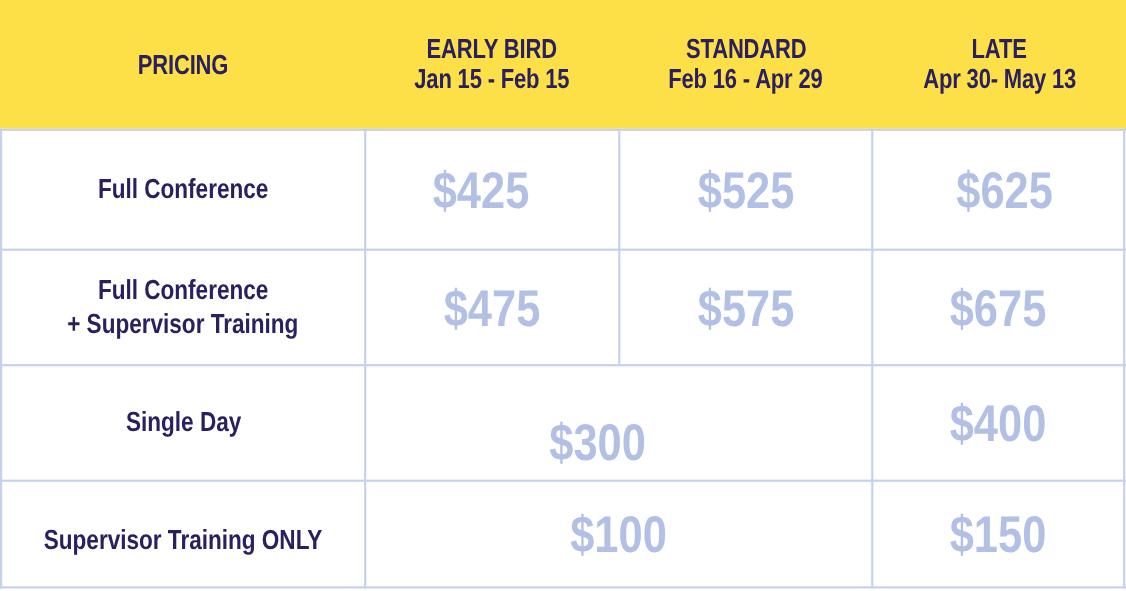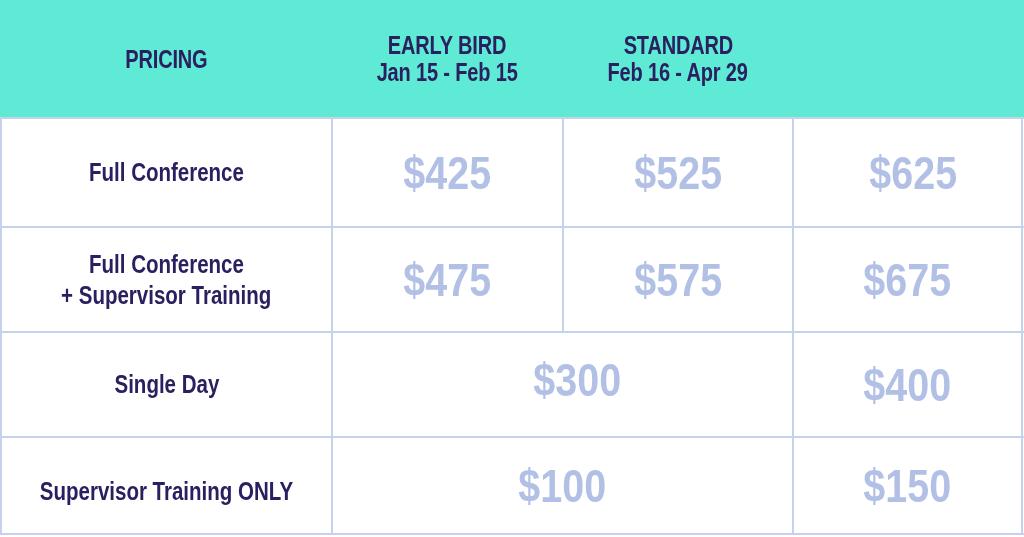--- a/index.html
+++ b/index.html
@@ -22,21 +22,21 @@
     background: #ffffff;
   }
 
   
   .table-header {
     position: absolute;
     left: 0;
     top: 0;
     width: 1024px;
     height: 117px;
-    background: #5eead4;
+    background: #fde047;
     box-sizing: border-box;
   }
   .hdr-cell {
     position: absolute;
     top: 0;
     height: 117px;
     display: flex;
     flex-direction: column;
     align-items: center;
     justify-content: center;
@@ -113,38 +113,42 @@
     <div class="hdr-cell" id="hdr-early">
       <span class="hdr-title">EARLY BIRD</span>
       <span class="hdr-sub">Jan 15 - Feb 15</span>
     </div>
 
     <div class="hdr-cell" id="hdr-standard">
       <span class="hdr-title">STANDARD</span>
       <span class="hdr-sub">Feb 16 - Apr 29</span>
     </div>
 
+    <div class="hdr-cell" id="hdr-late">
+      <span class="hdr-title">LATE</span>
+      <span class="hdr-sub">Apr 30- May 13</span>
+    </div>
   </div>
 
   <div class="gridline gl-h" style="left:0px; top:117px; width:1024px;"></div>
   <div class="gridline gl-h" style="left:0px; top:226px; width:1024px;"></div>
   <div class="gridline gl-h" style="left:0px; top:331px; width:1024px;"></div>
   <div class="gridline gl-h" style="left:0px; top:436px; width:1024px;"></div>
   <div class="gridline gl-h" style="left:0px; top:533px; width:1024px;"></div>
 
   <div class="gridline gl-v" style="left:0px;    top:117px; height:418px;"></div>
   <div class="gridline gl-v" style="left:331px;  top:117px; height:418px;"></div>
   <div class="gridline gl-v" style="left:562px;  top:117px; height:214px;"></div>
   <div class="gridline gl-v" style="left:792px;  top:117px; height:418px;"></div>
   <div class="gridline gl-v" style="left:1021px; top:117px; height:418px;"></div>
 
   <div class="cell" style="left:2px; top:119px; width:329px; height:107px;">
     <span class="row-label">Full Conference</span>
   </div>
-  <div class="cell" style="left:333px; top:119px; width:229px; height:107px;">
+  <div class="cell" style="left:323px; top:119px; width:229px; height:107px;">
     <span class="price">$425</span>
   </div>
   <div class="cell" style="left:564px; top:119px; width:228px; height:107px;">
     <span class="price">$525</span>
   </div>
   <div class="cell" style="left:794px; top:119px; width:227px; height:107px;padding-left:12px;">
     <span class="price">$625</span>
   </div>
 
   <div class="cell" style="left:2px; top:228px; width:329px; height:103px;">
@@ -157,21 +161,21 @@
   <div class="cell" style="left:564px; top:228px; width:228px; height:103px;">
     <span class="price">$575</span>
   </div>
   <div class="cell" style="left:794px; top:228px; width:227px; height:103px;">
     <span class="price">$675</span>
   </div>
 
   <div class="cell" style="left:2px; top:333px; width:329px; height:103px;">
     <span class="row-label">Single Day</span>
   </div>
-  <div class="cell" style="left:348px; top:333px; width:459px; height:92px;">
+  <div class="cell" style="left:314px; top:333px; width:459px; height:92px;justify-content:flex-end;">
     <span class="price">$300</span>
   </div>
   <div class="cell" style="left:794px; top:333px; width:227px; height:103px;">
     <span class="price">$400</span>
   </div>
 
   <div class="cell" style="left:2px; top:444px; width:329px; height:95px;">
     <span class="row-label">Supervisor Training ONLY</span>
   </div>
   <div class="cell" style="left:333px; top:438px; width:459px; height:95px;">

